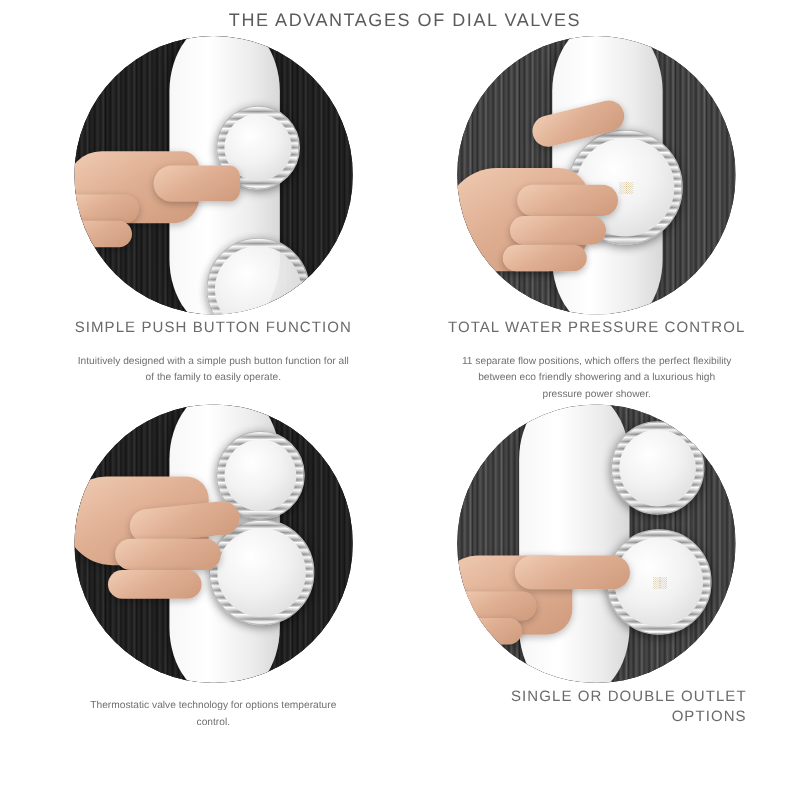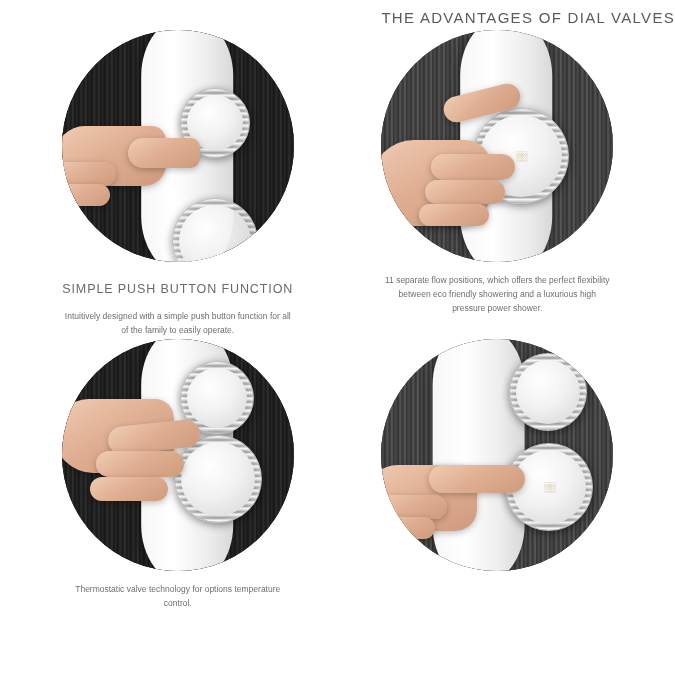--- a/index.html
+++ b/index.html
@@ -9,21 +9,21 @@
     background: #ffffff;
     font-family: "Liberation Sans", sans-serif;
   }
   .page {
     width: 675px; height: 675px;
     position: relative;
     overflow: hidden;
     background: #fff;
   }
   .page-title {
-    text-align: right;
+    text-align: center;
     font-size: 15px;
     letter-spacing: 1.3px;
     color: #5b5b5b;
     font-weight: 400;
     padding-top: 9px;
     margin: 0;
     font-family: "Liberation Sans", sans-serif;
   }
   .grid {
     display: grid;
@@ -109,21 +109,21 @@
     position: absolute;
     background: linear-gradient(150deg, #f0cdb4 0%, #e0b094 45%, #cf9a7c 100%);
     box-shadow: 0 2px 6px rgba(0,0,0,0.25);
   }
   .cap-title {
     text-align: right;
     font-size: 12.5px;
     letter-spacing: 0.9px;
     color: #6a6a6a;
     line-height: 17px;
-    margin-top: 19px;
+    margin-top: 3px;
     font-weight: 400;
     max-width: 250px;
   }
   .cap-body {
     text-align: center;
     font-size: 8.5px;
     color: #6f6f6f;
     line-height: 14px;
     margin-top: 11px;
     max-width: 232px;
@@ -171,20 +171,21 @@
               </div>
           </div>
 
           <div class="hand" style="width:120px;height:86px;left:-10px;top:110px;border-radius:50px 30px 40px 50px;"></div>
           <div class="hand" style="width:78px;height:26px;left:62px;top:60px;border-radius:26px;transform:rotate(-14deg);"></div>
           <div class="hand" style="width:84px;height:26px;left:50px;top:124px;border-radius:26px;"></div>
           <div class="hand" style="width:80px;height:24px;left:44px;top:150px;border-radius:26px;"></div>
           <div class="hand" style="width:70px;height:22px;left:38px;top:174px;border-radius:26px;"></div>
         </div>
       </div>
+      <div class="cap-title">TOTAL WATER PRESSURE CONTROL</div>
       <div class="cap-body">11 separate flow positions, which offers the perfect flexibility between eco friendly showering and a luxurious high pressure power shower.</div>
     </div>
 
     <div class="cell">
       <div class="photo-wrap">
         <div class="photo">
           <div class="bg-slate"></div>
           <div class="plate mid"></div>
           <div class="dial" style="width:74px;height:74px;left:118px;top:22px;">
               <div class="face"></div>
@@ -215,16 +216,17 @@
                 <span class="emblem">░░</span>
               </div>
           </div>
 
           <div class="hand" style="width:110px;height:66px;left:-14px;top:126px;border-radius:40px 22px 28px 46px;"></div>
           <div class="hand" style="width:96px;height:28px;left:48px;top:126px;border-radius:28px;"></div>
           <div class="hand" style="width:70px;height:24px;left:-4px;top:156px;border-radius:28px;"></div>
           <div class="hand" style="width:62px;height:22px;left:-8px;top:178px;border-radius:28px;"></div>
         </div>
       </div>
+      <div class="cap-title">SINGLE OR DOUBLE OUTLET OPTIONS</div>
     </div>
 
   </div>
 </div>
 
 </body></html>

